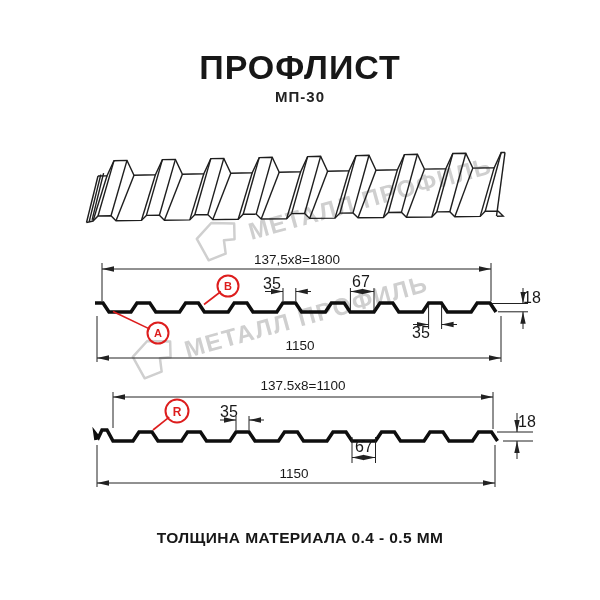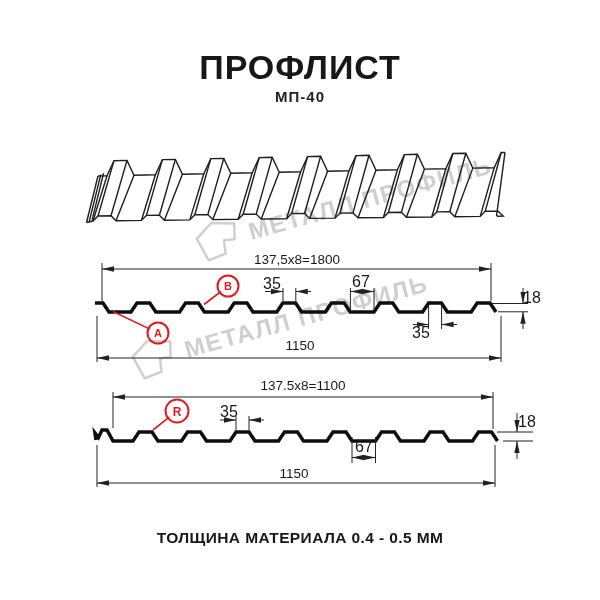--- a/index.html
+++ b/index.html
@@ -127,21 +127,21 @@
       <line x1="375.5" y1="437" x2="375.5" y2="463" stroke="#222222" stroke-width="1"></line>
       <line x1="352" y1="457.5" x2="375.5" y2="457.5" stroke="#222222" stroke-width="1" marker-start="url(#ar)" marker-end="url(#ar)"></line>
       <line x1="497" y1="432" x2="533" y2="432" stroke="#222222" stroke-width="1"></line>
       <line x1="503" y1="441" x2="533" y2="441" stroke="#222222" stroke-width="1"></line>
       <line x1="517" y1="413" x2="517" y2="432" stroke="#222222" stroke-width="1" marker-end="url(#ar)"></line>
       <line x1="517" y1="459" x2="517" y2="441" stroke="#222222" stroke-width="1" marker-end="url(#ar)"></line>
       <line x1="169.2" y1="417.2" x2="153" y2="430" stroke="#dd1d1d" stroke-width="1.6"></line>
     </svg>
 
   <div class="abs title">ПРОФЛИСТ</div>
-  <div class="abs subtitle">МП-40</div>
+  <div class="abs subtitle">МП-30</div>
   <div class="abs footer">ТОЛЩИНА МАТЕРИАЛА 0.4 - 0.5 ММ</div>
 
   <div class="abs dim-label big" style="left:297px;top:260px;">137,5x8=1800</div>
   <div class="abs dim-label" style="left:272px;top:284px;">35</div>
   <div class="abs dim-label" style="left:361px;top:282px;">67</div>
   <div class="abs dim-label" style="left:532px;top:298px;">18</div>
   <div class="abs dim-label" style="left:421px;top:333px;">35</div>
   <div class="abs dim-label big" style="left:300px;top:346px;">1150</div>
 
   <div class="abs dim-label big" style="left:303px;top:386px;">137.5x8=1100</div>

